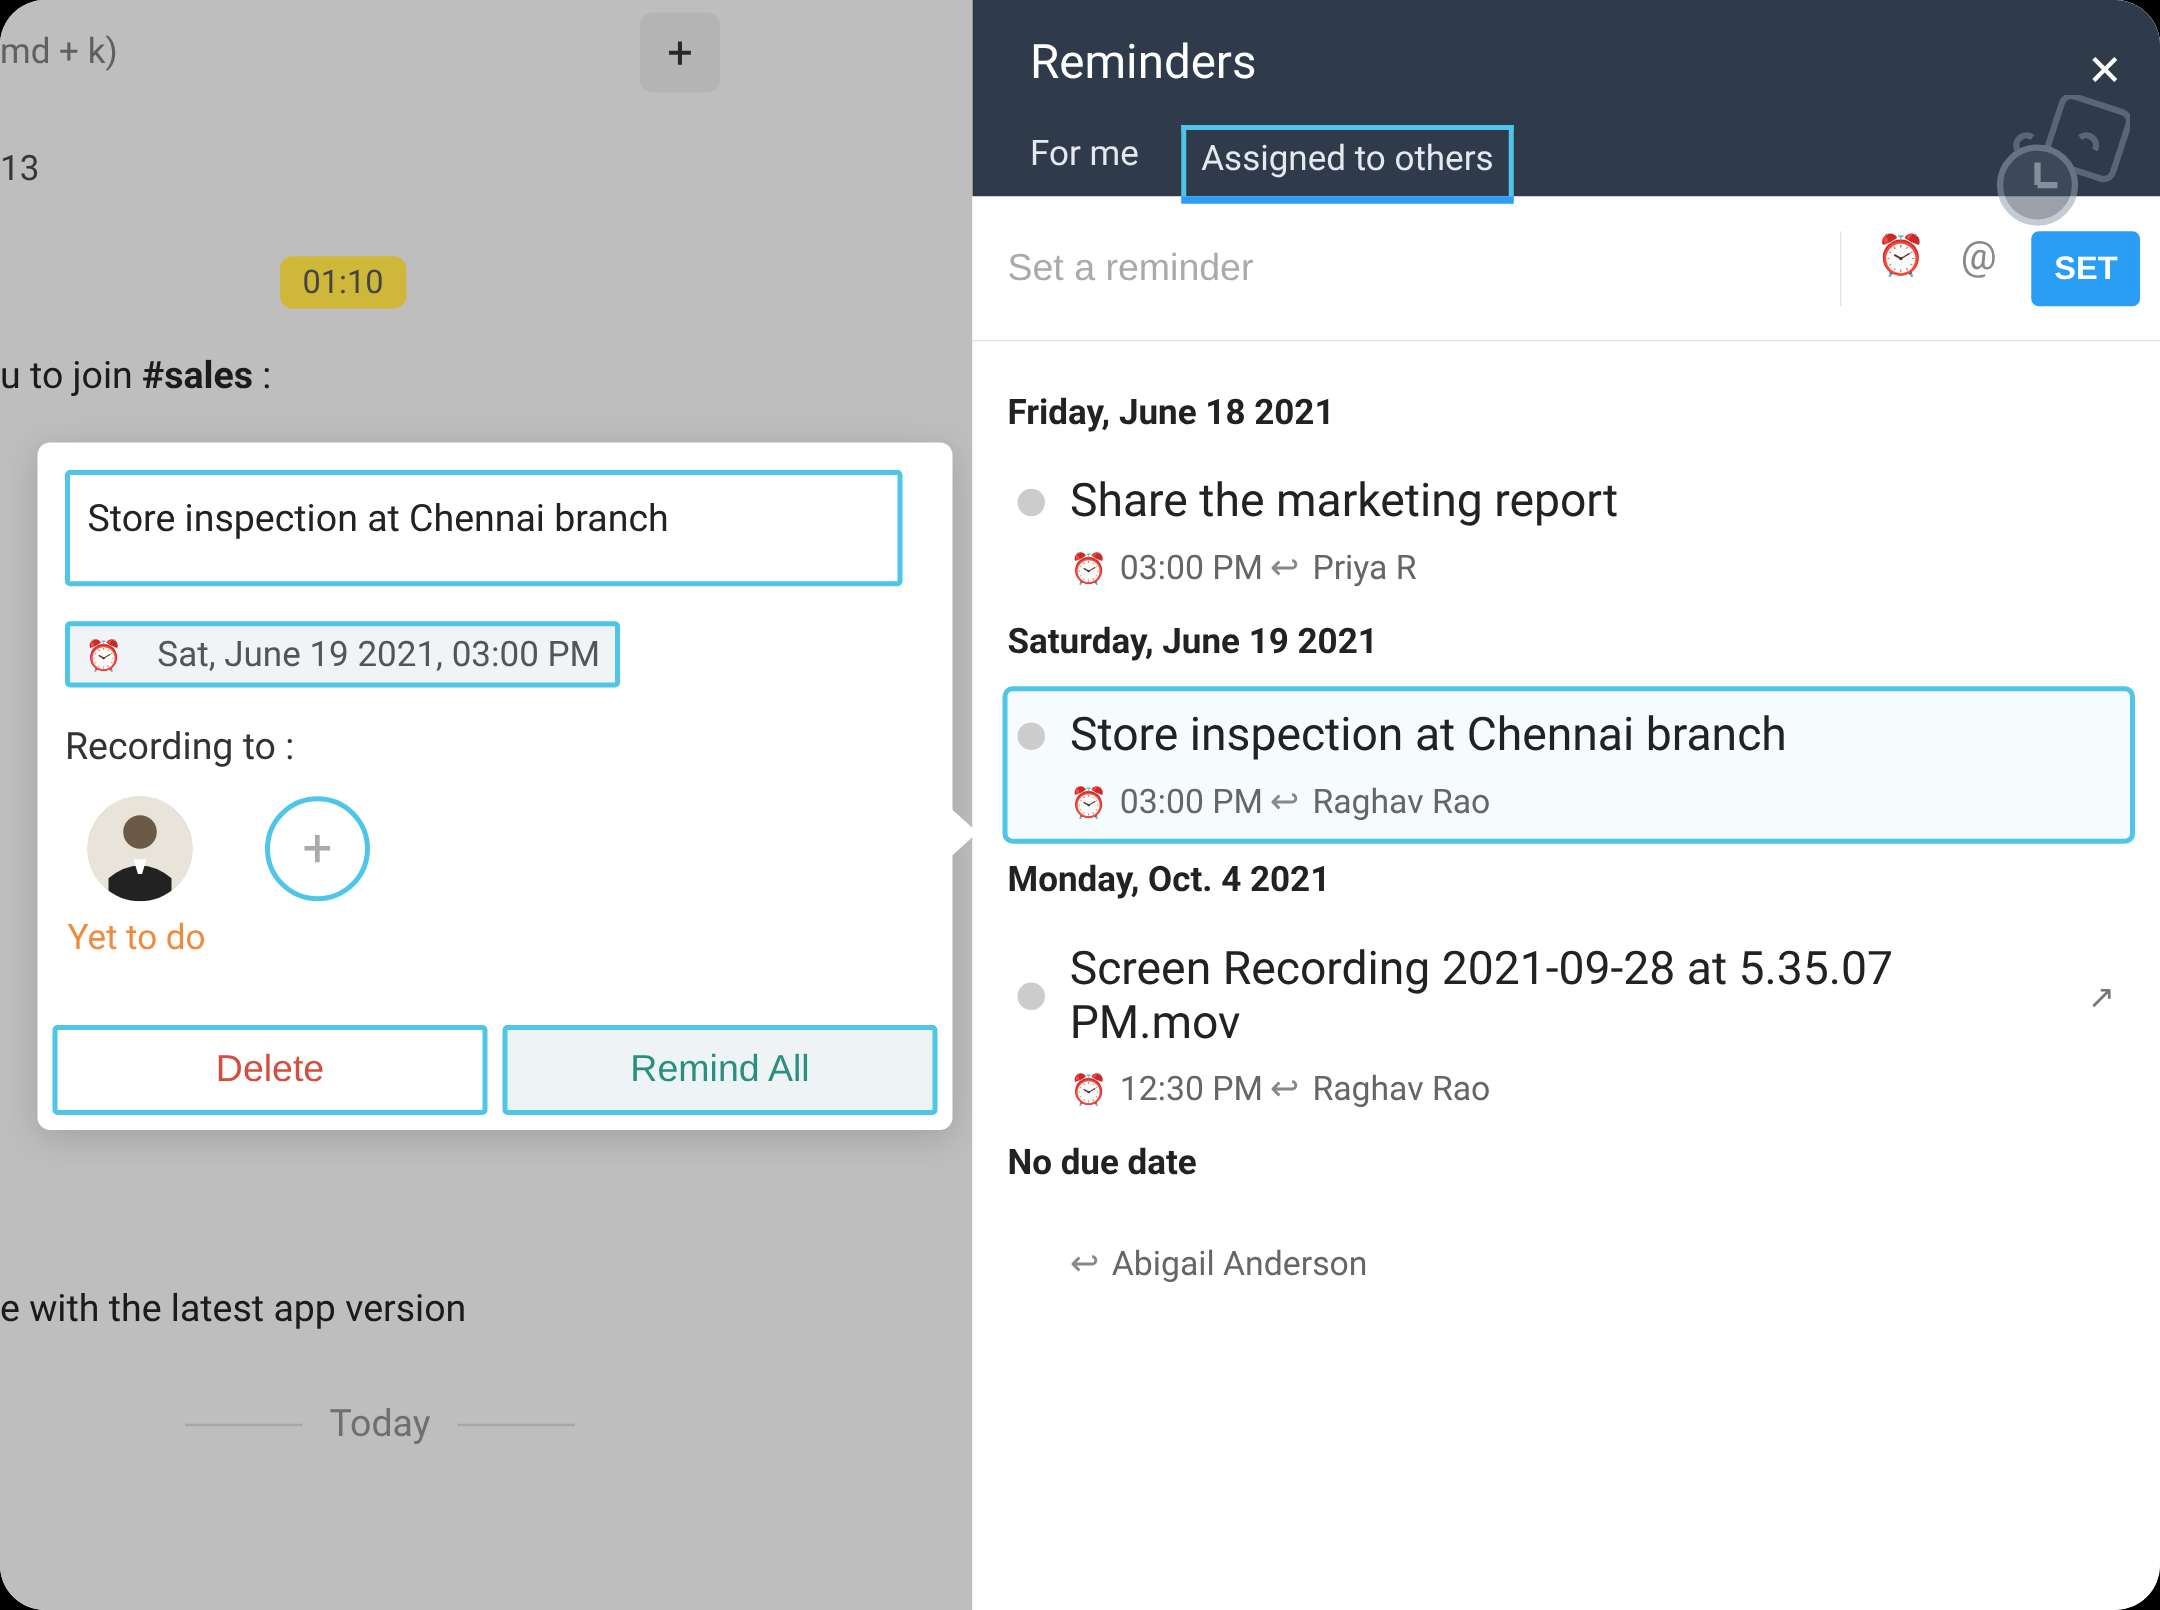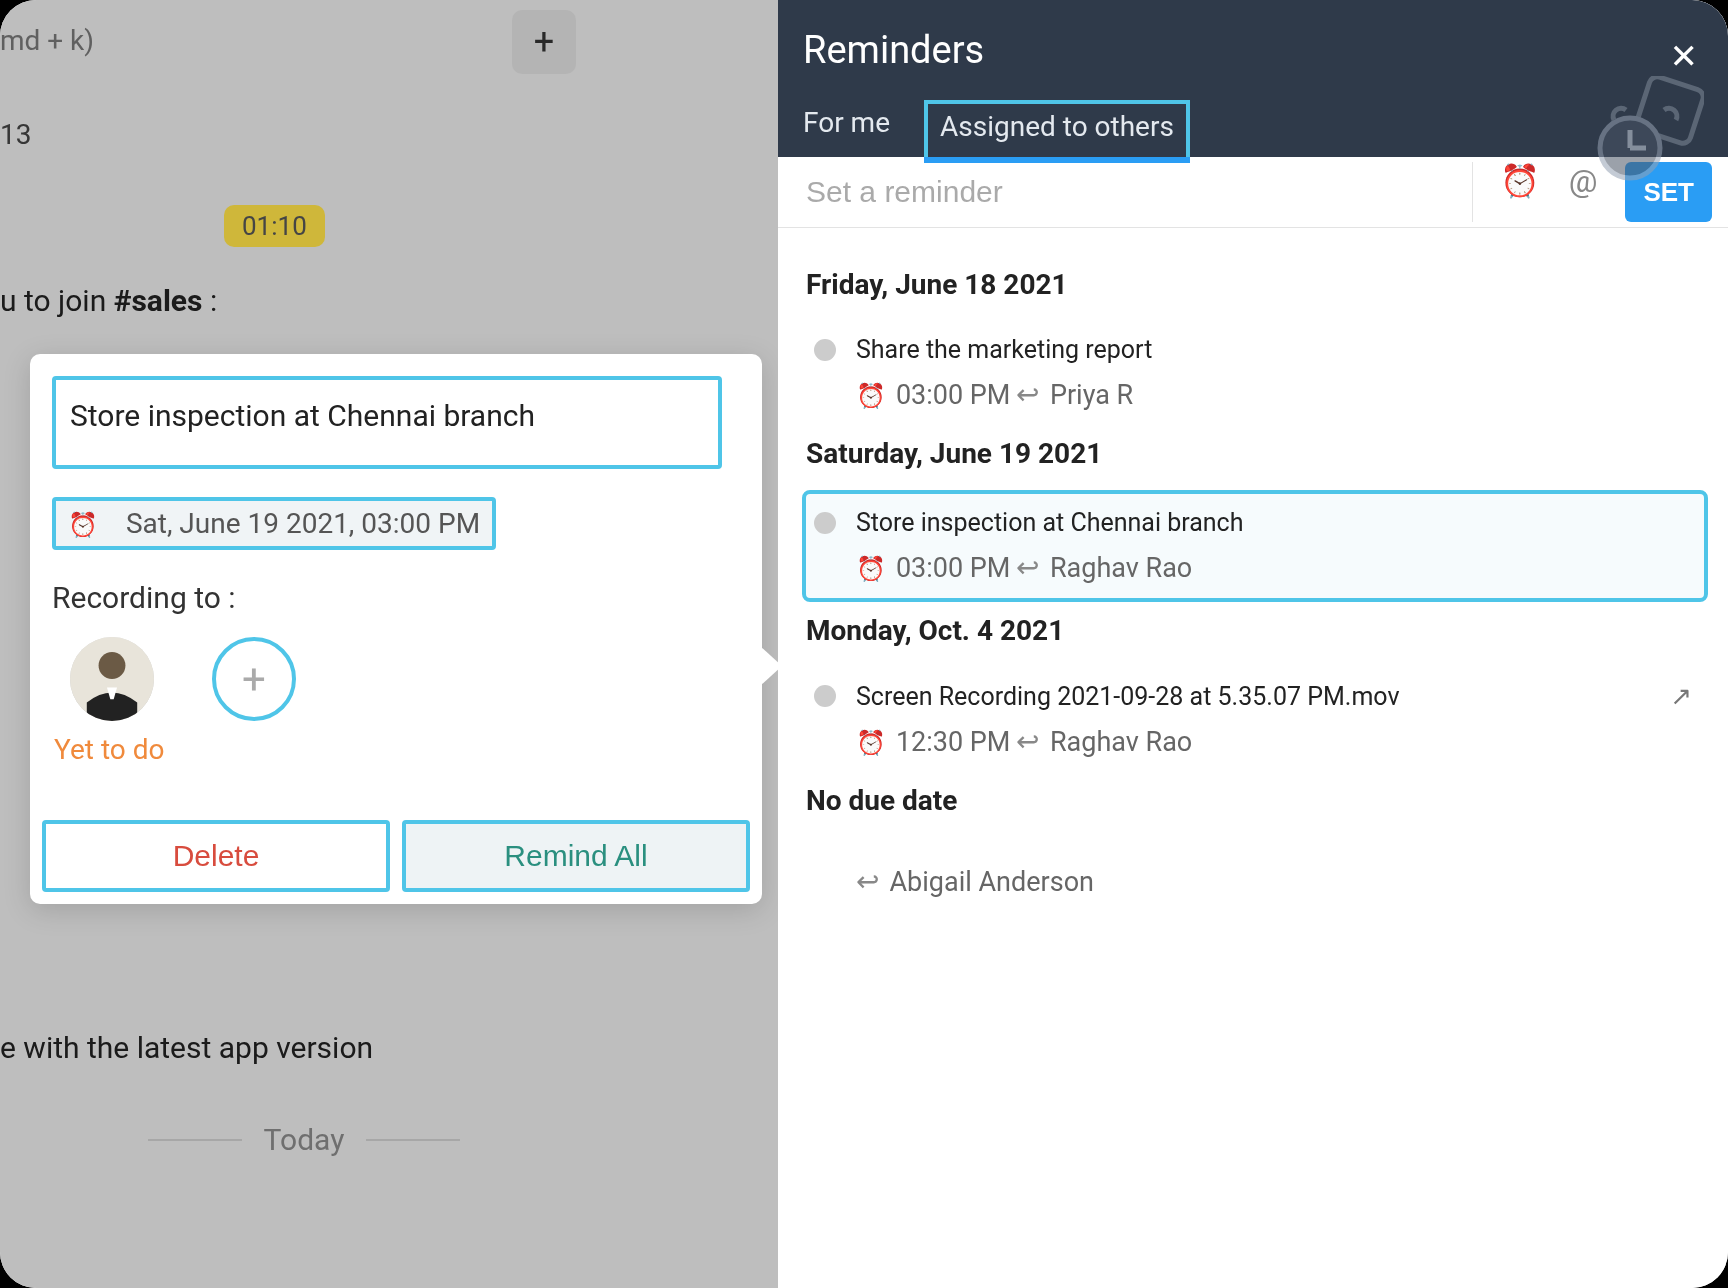--- a/index.html
+++ b/index.html
@@ -179,21 +179,21 @@
   .right-pane {
     position: absolute;
     left: 778px; top: 0; right: 0; bottom: 0;
     background: #fff;
     z-index: 20;
     display: flex; flex-direction: column;
   }
   .rp-header {
     background: #2f3a4a;
     color: #fff;
-    padding: 28px 34px 0 25px;
+    padding: 28px 34px 0 46px;
     position: relative;
   }
   .rp-title { font-size: 38px; font-weight: 400; }
   .rp-close {
     position: absolute; right: 30px; top: 36px;
     color: #fff; font-size: 34px; cursor: pointer;
   }
   .rp-tabs {
     display: flex; gap: 34px; margin-top: 28px;
     align-items: flex-end;
@@ -219,21 +219,21 @@
     position: absolute; right: 24px; top: 76px;
     width: 140px; height: 110px;
     opacity: 0.55;
   }
   .rp-clock-decor svg { width: 100%; height: 100%; }
 
   .rp-input-row {
     display: flex; align-items: center;
     border-bottom: 1px solid #e3e3e3;
     padding: 0 16px 0 28px;
-    height: 71px;
+    height: 116px;
   }
   .rp-input {
     flex: 1; border: none; outline: none;
     font-size: 30px; color: #333;
   }
   .rp-input::placeholder { color: #aaa; }
   .rp-tools {
     display: flex; gap: 28px;
     border-left: 1px solid #e3e3e3;
     padding-left: 28px; height: 60px;
@@ -265,21 +265,21 @@
     margin: 6px -4px 10px -4px;
   }
   .ri-top {
     display: flex; align-items: center; gap: 20px;
   }
   .ri-dot {
     width: 22px; height: 22px; border-radius: 50%;
     background: #ccc;
   }
   .ri-title {
-    font-size: 25px; color: #222;
+    font-size: 37px; color: #222;
   }
   .ri-meta {
     display: flex; align-items: center; gap: 6px;
     margin: 14px 0 0 42px;
     font-size: 27px; color: #666;
   }
   .ri-time { display: inline-flex; align-items: center; gap: 10px; color: #666;}
   .ri-time .clock-icon { color: #e85c41; }
   .ri-person { display: inline-flex; align-items: center; gap: 10px; }
   .ri-person .arrow-icon { color: #888; }

